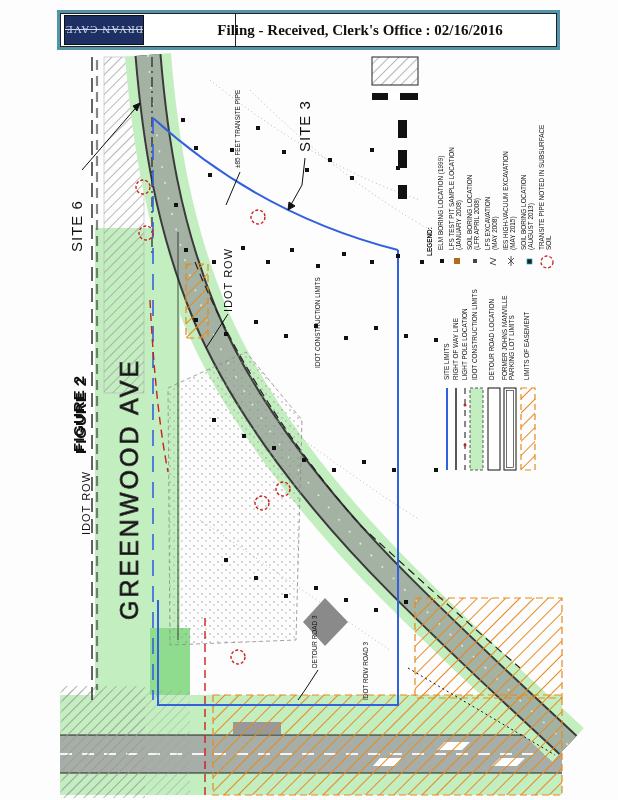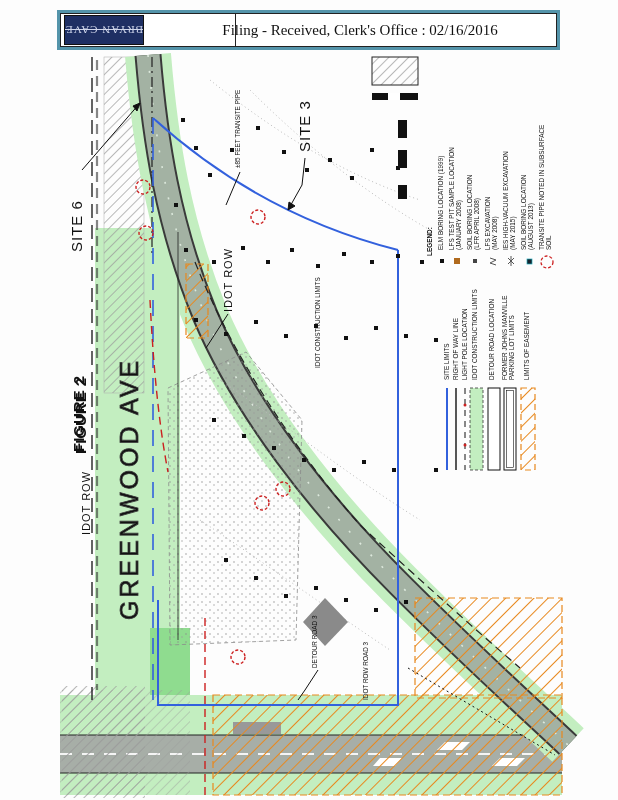--- a/index.html
+++ b/index.html
@@ -7,21 +7,21 @@
        font-family:"Liberation Sans",sans-serif;}
   .stamp-box{position:absolute;left:57px;top:10px;width:497px;height:34px;
        border:3px solid #5494aa;background:#fff;box-shadow:inset 0 0 0 1px #222;
        display:flex;align-items:center;}
   .stamp-logo{position:absolute;left:4px;top:2px;width:78px;height:28px;background:#1e2f63;
        border:1px solid #111;display:flex;align-items:center;justify-content:center;}
   .stamp-logo span{color:#cfd6ea;font-family:"Liberation Serif",serif;font-size:11px;
        letter-spacing:1px;transform:rotate(180deg);text-decoration:line-through;white-space:nowrap;}
   .stamp-divider{position:absolute;left:175px;top:0;width:1px;height:34px;background:#222;}
   .stamp-text{position:absolute;left:100px;width:400px;text-align:center;
-       font-family:"Liberation Serif",serif;font-size:15px;color:#111;white-space:nowrap;}
+       font-family:"Liberation Serif",serif;font-size:15px;color:#111;white-space:nowrap;font-weight:bold;}
   svg{position:absolute;left:0;top:0;}
   text{font-family:"Liberation Sans",sans-serif;fill:#111;}
   .tiny{font-size:6.4px;}
   .lbl{font-size:15px;letter-spacing:1px;}
   .mid{font-size:11px;letter-spacing:1px;}
 </style>
 </head>
 <body>
 
 <div class="stamp-box">

